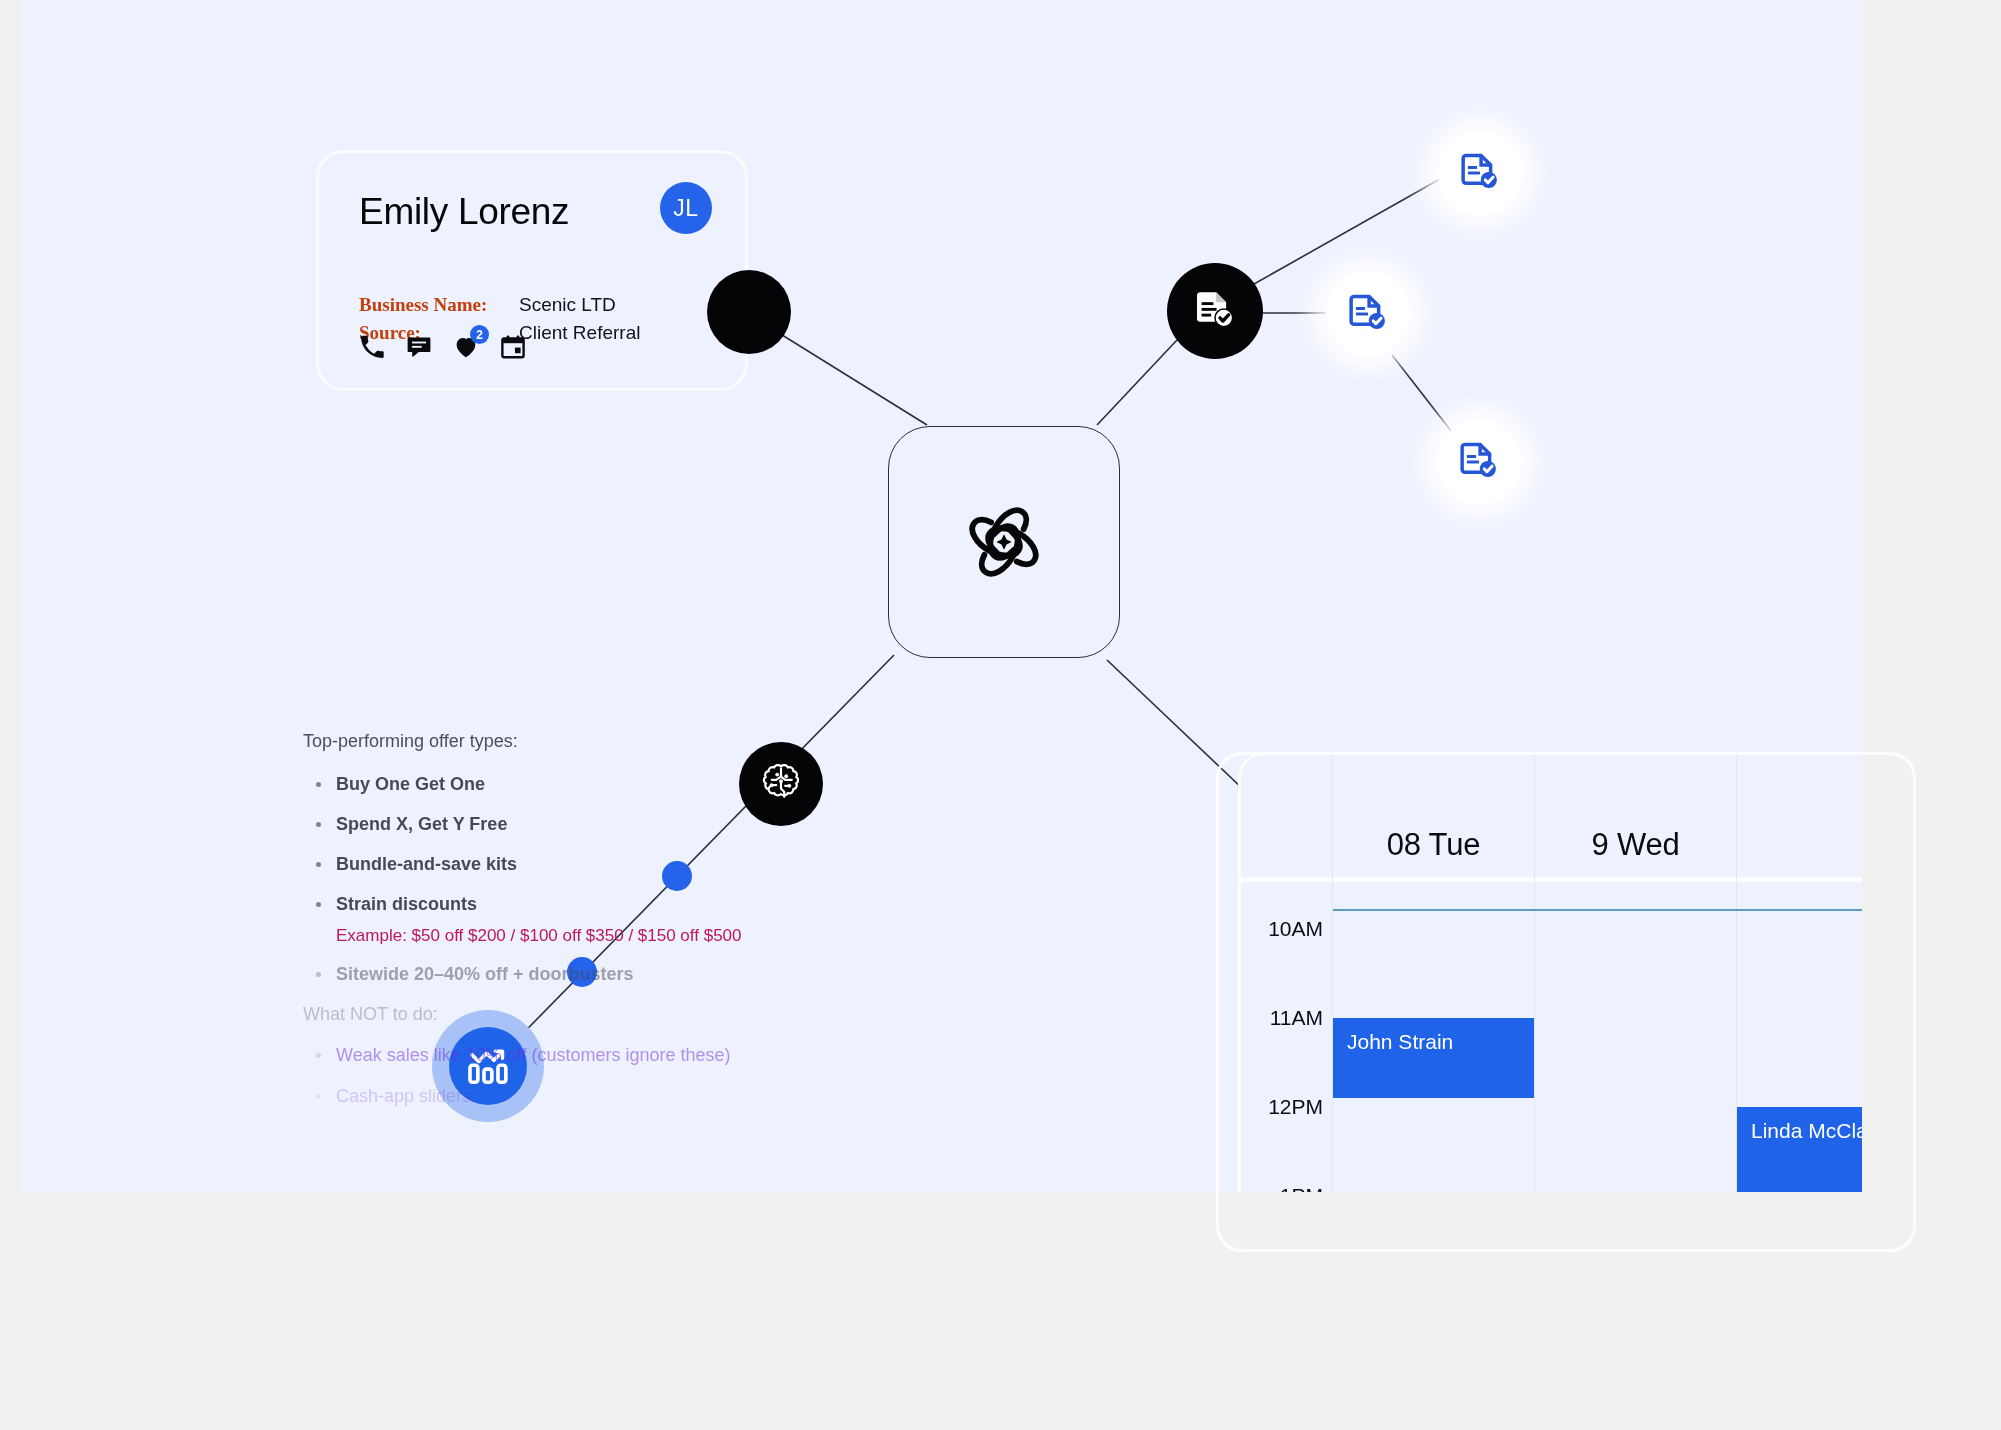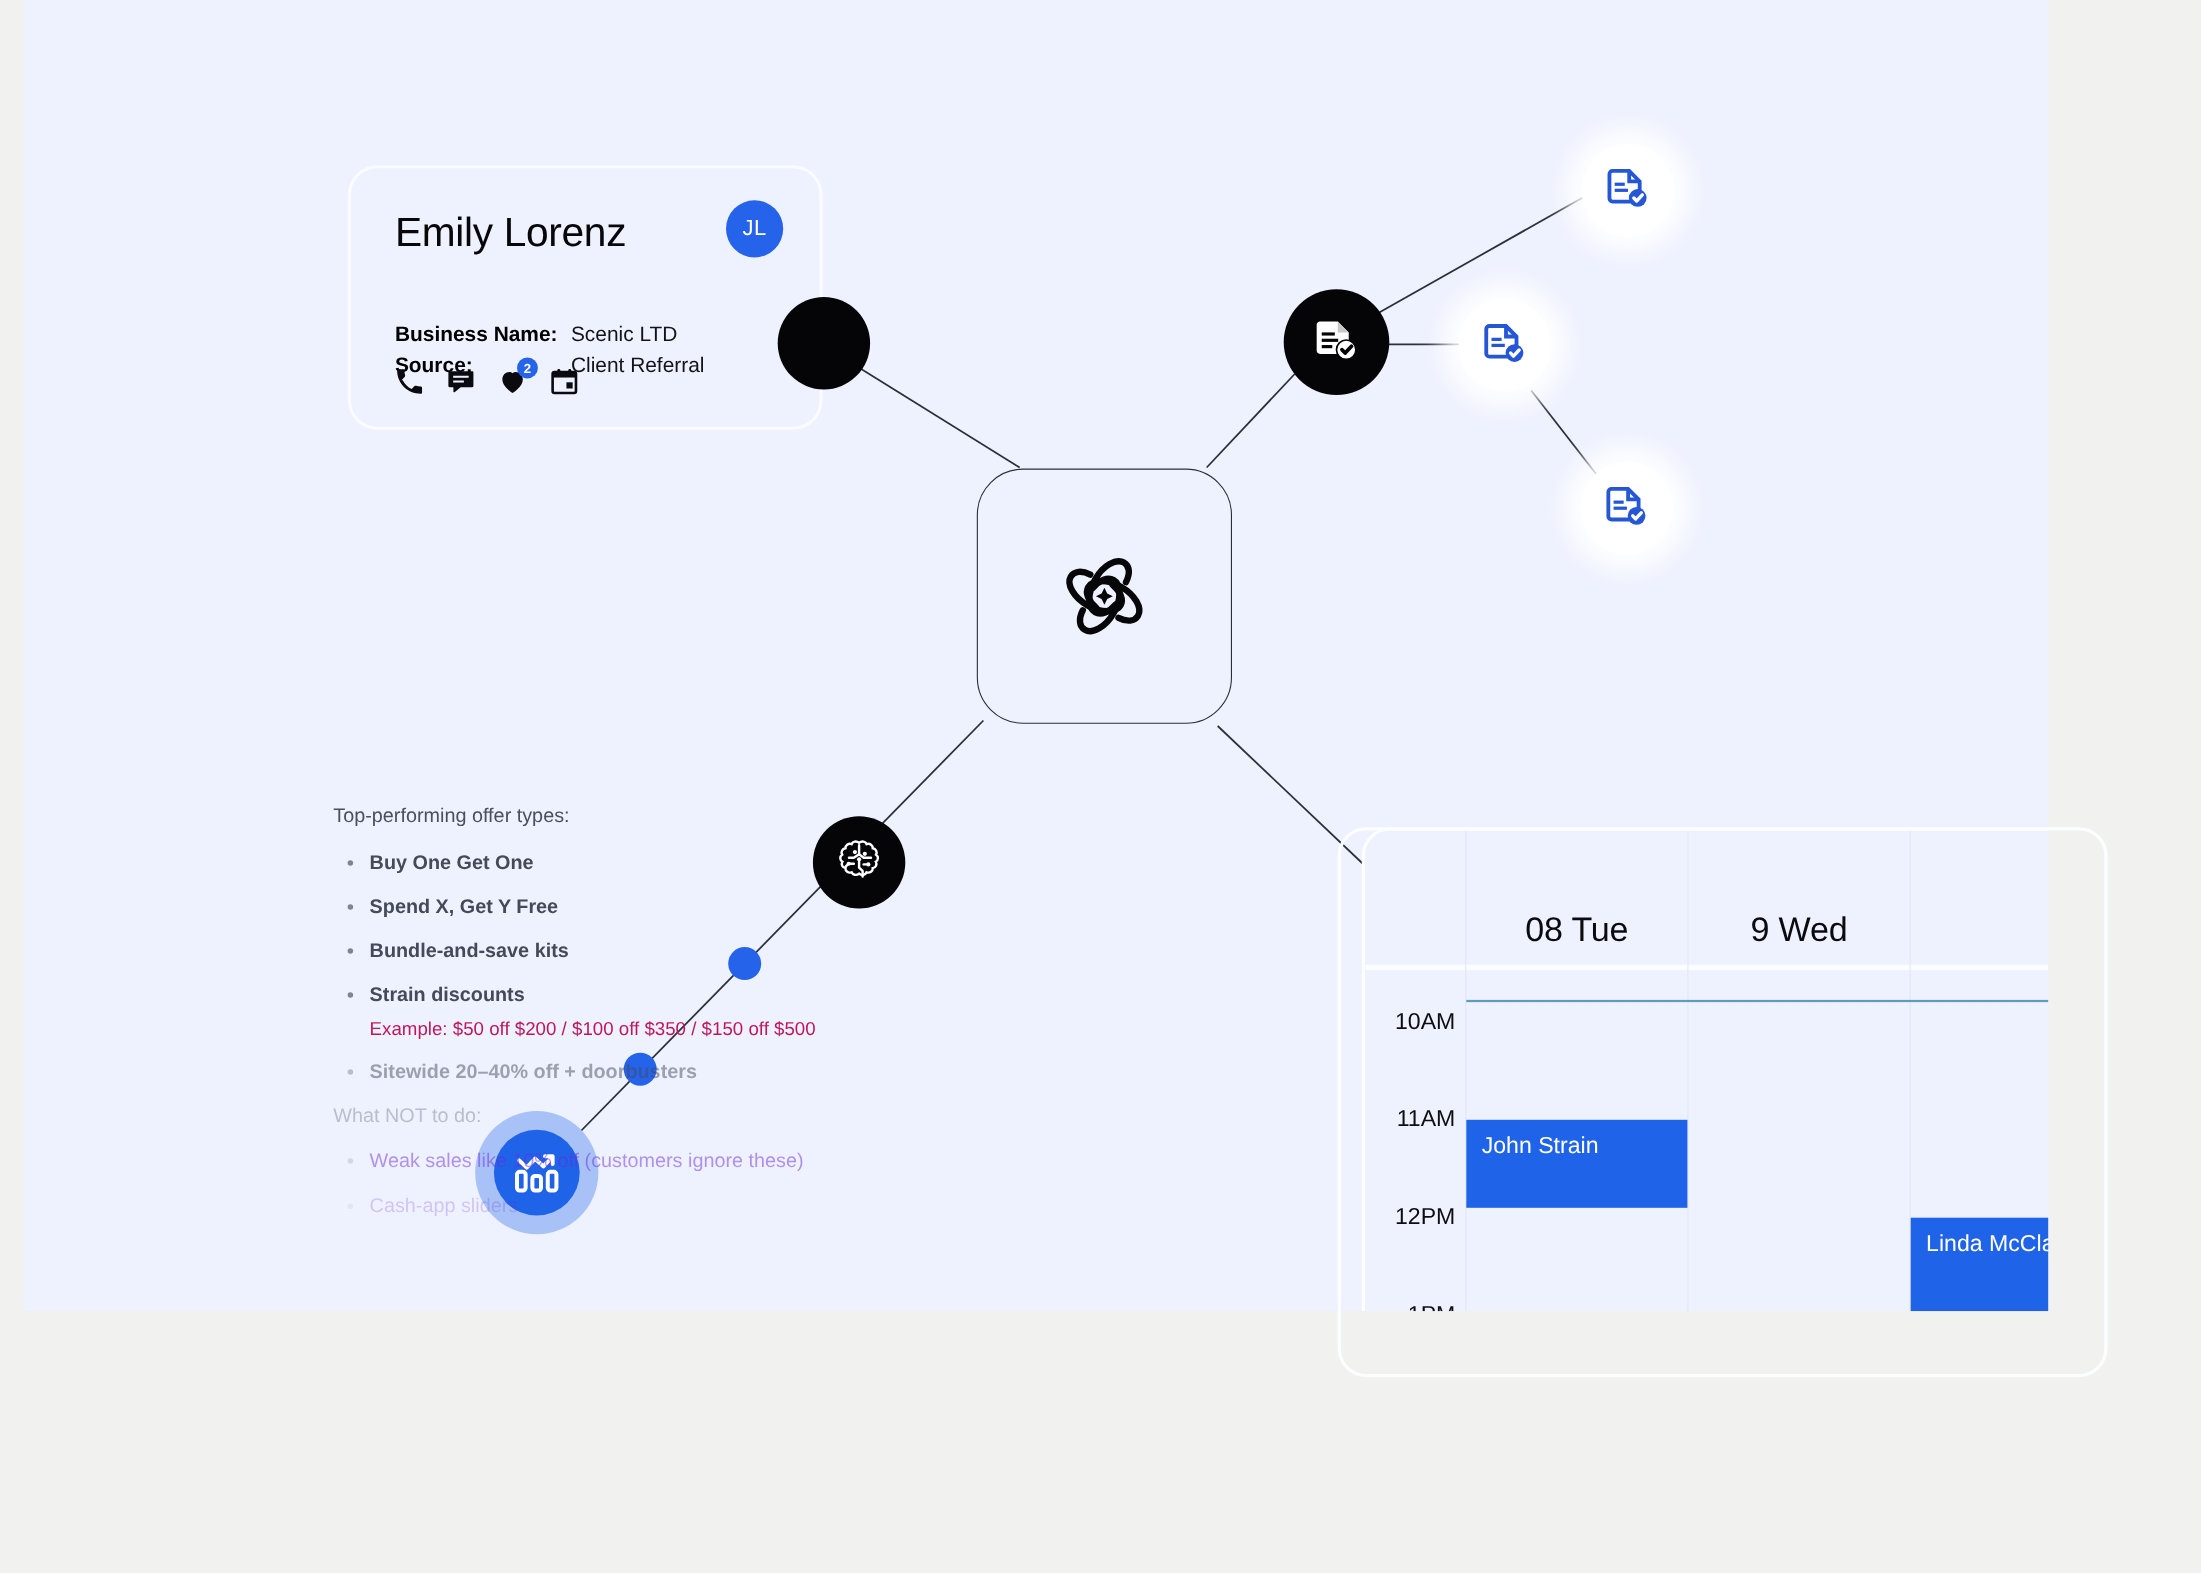--- a/index.html
+++ b/index.html
@@ -67,41 +67,42 @@
   }
   .avatar {
     position: absolute;
     right: 33px;
     top: 29px;
     width: 52px;
     height: 52px;
     border-radius: 50%;
     background: #2563eb;
     color: #ffffff;
-    font-size: 20px;
+    font-size: 23px;
     letter-spacing: 0.5px;
     display: flex;
     align-items: center;
     justify-content: center;
   }
   .kv-rows {
     position: absolute;
     left: 40px;
     top: 142px;
   }
   .kv-row {
     display: flex;
     margin-bottom: 9px;
     font-size: 19px;
     line-height: 1;
   }
   .kv-key {
     width: 160px;
     font-weight: 700;
-    color: #000000;
+    color: #c2410c;
+    font-family: Liberation Serif, serif;
   }
   .kv-val {
     color: #13131a;
     font-weight: 400;
   }
   .card-icons {
     position: absolute;
     left: 40px;
     bottom: 28px;
     display: flex;

